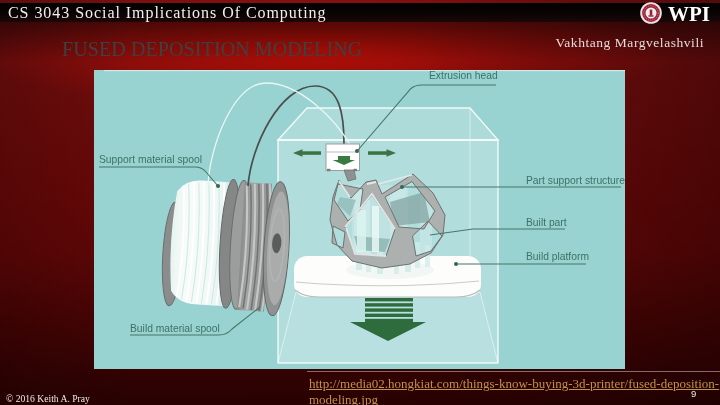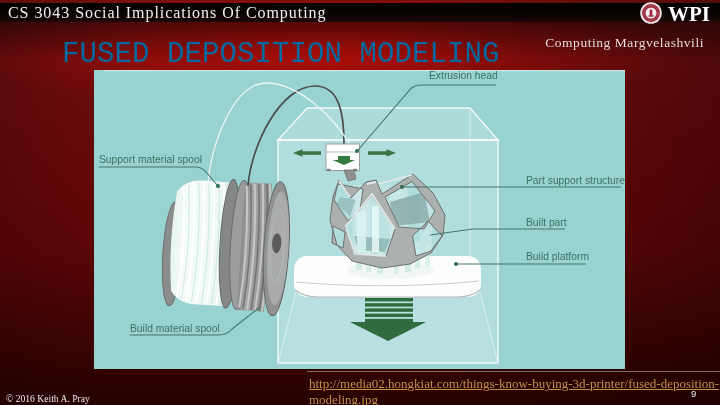--- a/index.html
+++ b/index.html
@@ -10,42 +10,42 @@
       linear-gradient(to right, rgba(20,0,0,0.2) 0%, rgba(20,0,0,0) 18%, rgba(20,0,0,0) 55%, rgba(20,0,0,0.22) 88%, rgba(20,0,0,0.34) 100%),
       radial-gradient(ellipse 78% 25% at 45% 12%, rgba(185,14,6,0.95), rgba(185,14,6,0) 64%),
       linear-gradient(to bottom, #741010 0%, #670808 45%, #590505 75%, #450303 100%);
   }
   .topbar{position:absolute;left:0;top:3px;width:720px;height:19px;
     background:linear-gradient(to bottom,#020101,#0c0404 60%,#1c0707);}
   .topbar span{position:absolute;left:8px;top:1px;color:#f4efef;
     font-family:"Liberation Serif",serif;font-size:16px;letter-spacing:0.95px;}
   .shade{position:absolute;left:0;top:22px;width:720px;height:40px;
     background:linear-gradient(to bottom, rgba(0,0,0,0.45), rgba(0,0,0,0));}
-  .title{position:absolute;left:62px;top:38px;color:#0369a1;
-    font-family:Liberation Mono, monospace;font-size:29px;letter-spacing:0.1px;}
+  .title{position:absolute;left:62px;top:38px;color:#404040;
+    font-family:Liberation Serif, serif;font-size:20px;letter-spacing:0.1px;}
   .author{position:absolute;right:16px;top:35px;color:#e7dada;
     font-family:"Liberation Serif",serif;font-size:13.5px;letter-spacing:0.55px;}
   .wpi{position:absolute;right:0px;top:1px;}
   .divline{position:absolute;left:307px;top:371px;width:413px;height:1px;
     background:rgba(214,192,192,0.55);}
   .url{position:absolute;left:309px;top:376px;width:411px;color:#c3924a;
     font-family:"Liberation Serif",serif;font-size:13px;text-decoration:underline;letter-spacing:0px;}
   .copyr{position:absolute;left:6px;top:393px;color:#efe9e9;
     font-family:"Liberation Serif",serif;font-size:9.6px;}
   .pagenum{position:absolute;left:691px;top:388px;color:#efe9e9;font-size:9.5px;}
   .pic{position:absolute;left:94px;top:70px;}
 </style>
 </head>
 <body>
 <div class="topbar">
     <span>CS 3043 Social Implications Of Computing</span>
   </div>
 <div class="shade"></div>
 <div class="title">FUSED DEPOSITION MODELING</div>
-<div class="author">Computing Margvelashvili</div>
+<div class="author">Vakhtang Margvelashvili</div>
 <svg class="wpi" width="81" height="24" viewBox="0 0 81 24">
   <circle cx="12" cy="12" r="10.8" fill="#ece2e2"></circle>
   <circle cx="12" cy="12" r="8.9" fill="#9c2136"></circle>
   <circle cx="12" cy="12" r="7.2" fill="none" stroke="#cdb9b9" stroke-width="0.7" stroke-dasharray="1,1.2"></circle>
   <circle cx="12" cy="12" r="5.5" fill="#f2ecec"></circle>
   <rect x="10.7" y="8.6" width="2.6" height="5.6" fill="#9c2136"></rect>
   <rect x="9.5" y="14.2" width="5" height="1.5" fill="#9c2136"></rect>
   <text x="29" y="19.5" font-family="Liberation Serif,serif" font-weight="bold" font-size="21" fill="#ffffff">WPI</text>
 </svg>
 

